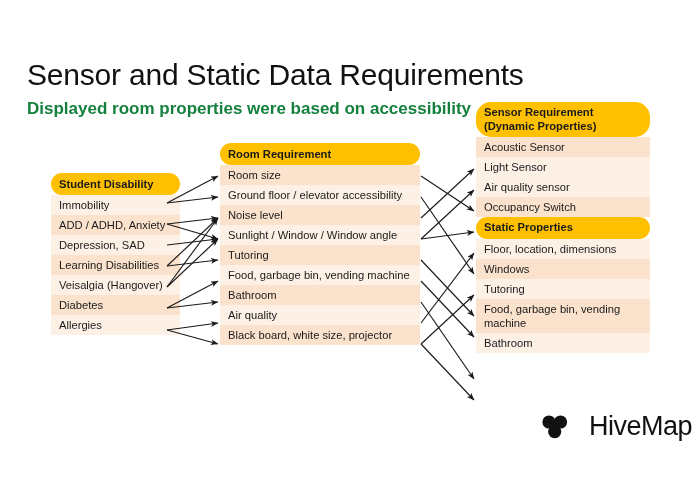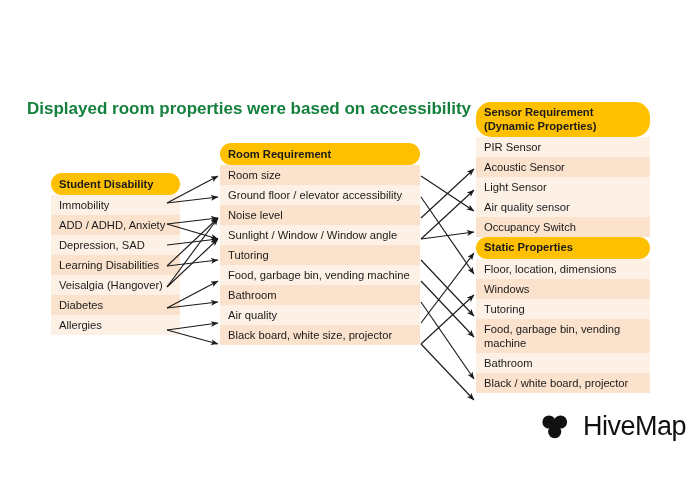--- a/index.html
+++ b/index.html
@@ -82,35 +82,36 @@
     pointer-events: none;
   }
 
   
   #logo {
     position: absolute;
     left: 539px;
     top: 412px;
     display: flex;
     align-items: center;
-    gap: 14px;
+    gap: 20px;
   }
   #logo-text {
     font-size: 27px;
     font-weight: 400;
     color: #111111;
     letter-spacing: -0.5px;
     line-height: 1;
   }
 </style>
 </head>
 <body>
 
 <div id="slide">
 
+  <div id="title">Sensor and Static Data Requirements</div>
   <div id="subtitle">Displayed room properties were based on accessibility</div>
 
   <div class="column" id="col-left">
     <div class="col-header">Student Disability</div>
     <div class="row band-b">Immobility</div>
     <div class="row band-a">ADD / ADHD, Anxiety</div>
     <div class="row band-b">Depression, SAD</div>
     <div class="row band-a">Learning Disabilities</div>
     <div class="row band-b">Veisalgia (Hangover)</div>
     <div class="row band-a">Diabetes</div>
@@ -128,33 +129,31 @@
     <div class="row band-a">Bathroom</div>
     <div class="row band-b">Air quality</div>
     <div class="row band-a">Black board, white size, projector</div>
   </div>
 
   <div class="column" id="col-right">
     <div class="col-header">
       <div>Sensor Requirement</div>
       <div>(Dynamic Properties)</div>
     </div>
-    <div class="row band-b">PIR Sensor</div>
     <div class="row band-a">Acoustic Sensor</div>
     <div class="row band-b">Light Sensor</div>
     <div class="row band-b">Air quality sensor</div>
     <div class="row band-a">Occupancy Switch</div>
 
     <div class="col-header">Static Properties</div>
     <div class="row band-b">Floor, location, dimensions</div>
     <div class="row band-a">Windows</div>
     <div class="row band-b">Tutoring</div>
     <div class="row band-a wrap">Food, garbage bin, vending machine</div>
     <div class="row band-b">Bathroom</div>
-    <div class="row band-a">Black / white board, projector</div>
   </div>
 
   <svg id="arrows" viewBox="0 0 695 494" xmlns="http://www.w3.org/2000/svg">
     <defs>
       <marker id="ah" markerWidth="7" markerHeight="7" refX="6.2" refY="2.6" orient="auto" markerUnits="strokeWidth">
         <path d="M0,0 L6.4,2.6 L0,5.2 L1.6,2.6 z" fill="#1a1a1a"></path>
       </marker>
     </defs>
     <g stroke="#1a1a1a" stroke-width="1.15" fill="none" marker-end="url(#ah)">
 

